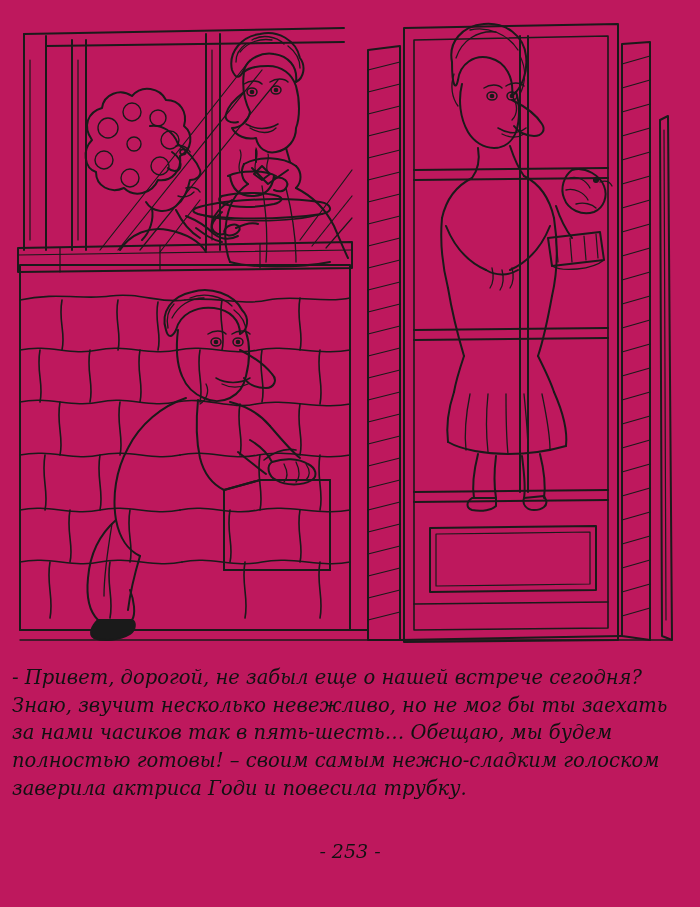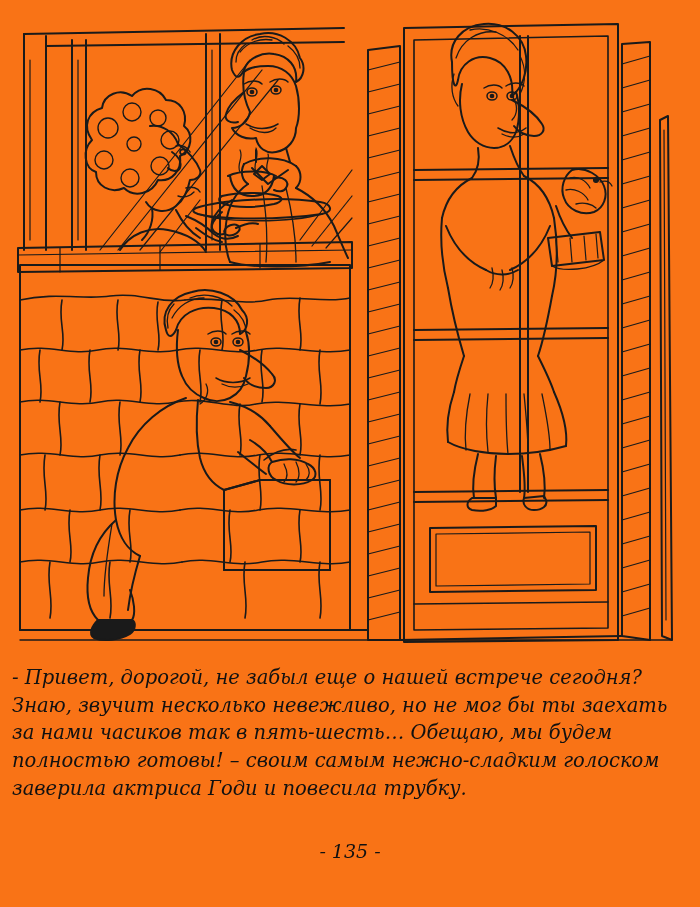--- a/index.html
+++ b/index.html
@@ -12,21 +12,21 @@
     height: 907px;
     font-family: "Liberation Serif", serif;
     color: #000000;
     position: relative;
     overflow: hidden;
   }
   .page {
     width: 700px;
     height: 907px;
     position: relative;
-    background: #f97316;
+    background: #be185d;
   }
   .illustration {
     position: absolute;
     left: 0;
     top: 0;
     width: 700px;
     height: 650px;
   }
   .illustration svg {
     display: block;
@@ -465,15 +465,15 @@
         <path d="M20 640 L672 640" stroke-width="1.4"></path>
 
       </g>
     </svg>
   </div>
 
   <div class="caption">
     <p>- Привет, дорогой, не забыл еще о нашей встрече сегодня? Знаю, звучит несколько невежливо, но не мог бы ты заехать за нами часиков так в пять-шесть…  Обещаю, мы будем полностью готовы! – своим самым нежно-сладким голоском заверила актриса Годи и повесила трубку.</p>
   </div>
 
-  <div class="page-number">- 135 -</div>
+  <div class="page-number">- 253 -</div>
 
 </div>
 
 </body></html>

